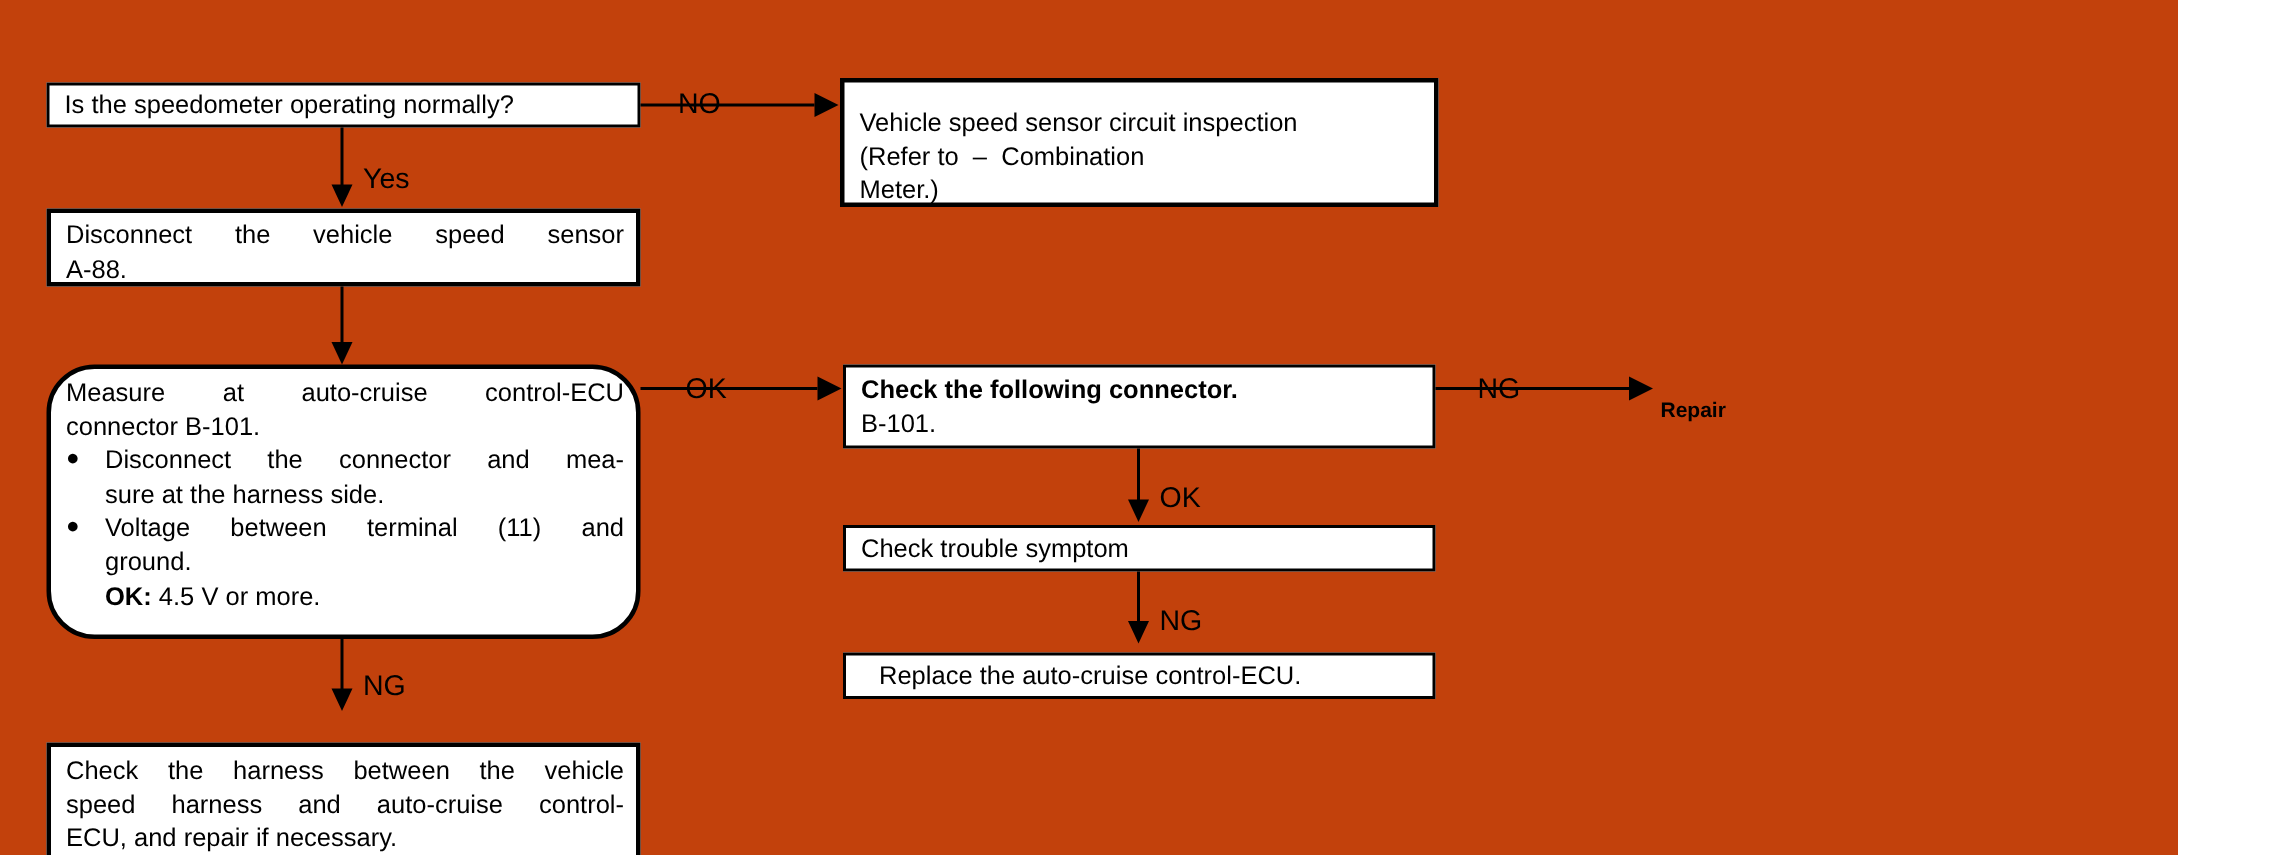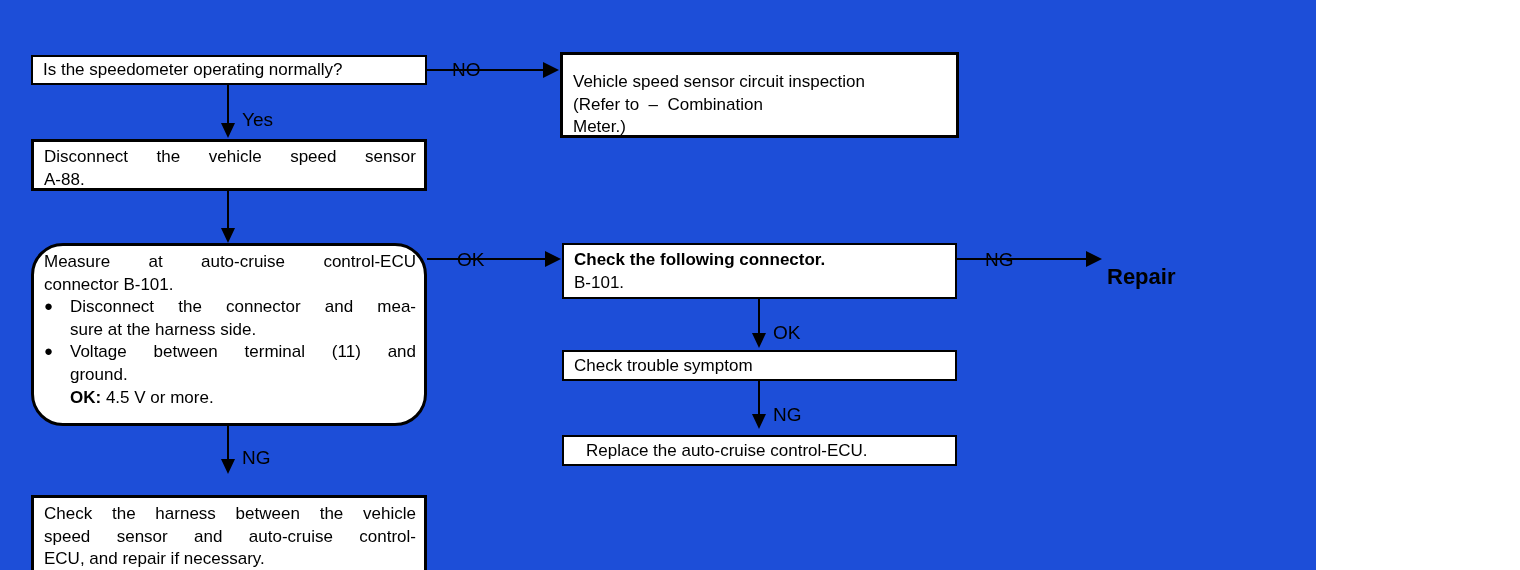--- a/index.html
+++ b/index.html
@@ -6,23 +6,23 @@
     margin: 0;
     padding: 0;
     background: #ffffff;
   }
   body {
     font-family: "Liberation Sans", sans-serif;
     color: #000000;
   }
   #canvas {
     position: relative;
-    width: 1316px;
+    width: 1452px;
     height: 570px;
-    background: #1d4ed8;
+    background: #c2410c;
     overflow: hidden;
   }
   .box {
     position: absolute;
     box-sizing: border-box;
     border: 2px solid #000000;
     background: #ffffff;
     font-size: 17px;
     line-height: 1.33;
     padding: 4px 8px 4px 10px;
@@ -47,21 +47,21 @@
   }
   .bullet-text { flex: 1 1 auto; }
   .bold { font-weight: bold; }
   .lbl {
     position: absolute;
     font-size: 19px;
     line-height: 1;
     white-space: pre;
     margin-top: 16px;
   }
-  .lbl.bold { font-weight: bold; font-size: 22px; }
+  .lbl.bold { font-weight: bold; font-size: 14px; }
   .line-h {
     position: absolute;
     height: 2px;
     background: #000000;
   }
   .line-v {
     position: absolute;
     width: 2px;
     background: #000000;
   }
@@ -138,21 +138,21 @@
   <div class="line-h" style="left:427px; top:258px; width:118px;"></div>
   <div class="arrow-right" style="left:545px; top:251px;"></div>
   <div class="lbl" style="left:457px; top:234px;">OK</div>
 
   <div class="line-v" style="left:227px; top:426px; height:37px;"></div>
   <div class="arrow-down" style="left:221px; top:459px;"></div>
   <div class="lbl" style="left:242px; top:432px;">NG</div>
 
   <div class="box thick" style="left:31px; top:475px; width:396px; height:85px; padding-top:5px;margin-top:20px;">
     <span class="just">Check the harness between the vehicle</span>
-    <span class="just">speed sensor and auto-cruise control-</span>
+    <span class="just">speed harness and auto-cruise control-</span>
     <span class="ln">ECU, and repair if necessary.</span>
   </div>
 
   <div class="box" style="left:562px; top:243px; width:395px; height:56px; padding-top:4px;">
     <span class="ln bold">Check the following connector.</span>
     <span class="ln">B-101.</span>
   </div>
 
   <div class="line-h" style="left:957px; top:258px; width:129px;"></div>
   <div class="arrow-right" style="left:1086px; top:251px;"></div>

